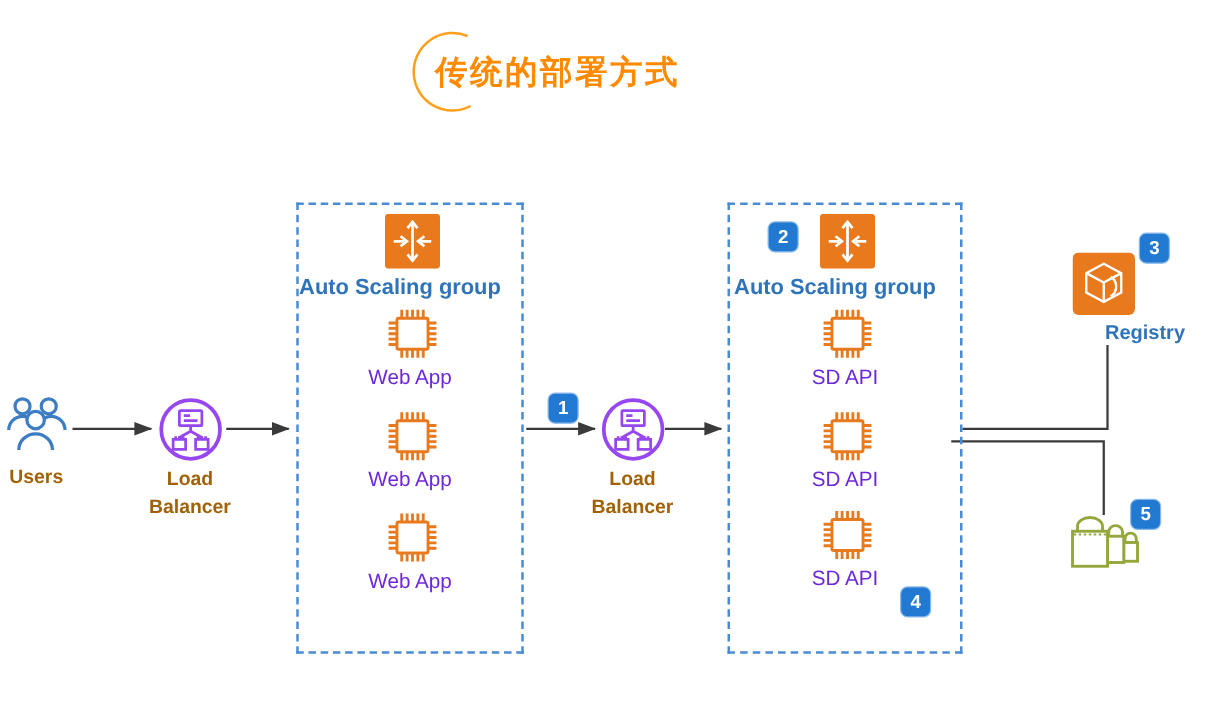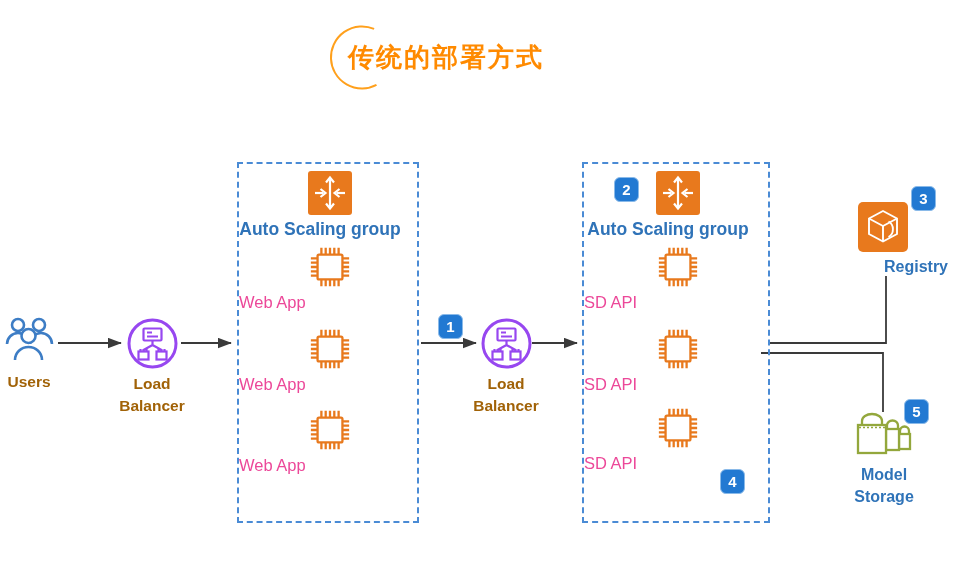--- a/index.html
+++ b/index.html
@@ -15,21 +15,21 @@
   }
   .title-circle { position:absolute; left:320px; top:20px; }
 
   .icon-abs { position:absolute; }
 
   .lbl {
     position:absolute; text-align:center; color:#a16207; font-weight:700;
     font-size:15.5px; line-height:1.4;
   }
   .chip-lbl {
-    position:absolute; color:#ec4899; font-weight:400;
+    position:absolute; text-align:center; color:#6d28d9; font-weight:400;
     font-size:16.5px; white-space:nowrap; left:0; right:0;
   }
   .grp-title {
     position:absolute; left:0; right:16px; text-align:center; color:#2F73B8;
     font-weight:700; font-size:17.5px; white-space:nowrap;
   }
   .blue-lbl {
     position:absolute; text-align:center; color:#2F73B8; font-weight:700;
     font-size:16px; line-height:1.35;
   }
@@ -228,15 +228,14 @@
     <g stroke="#93A73C" stroke-width="2.3" fill="#ffffff">
       <path d="M46 24 v-3 a4.5 4.5 0 0 1 9 0 v3"></path>
       <rect x="45" y="24" width="11" height="15"></rect>
       <path d="M33 19 v-3.5 a5.5 5 0 0 1 11 0 v3.5"></path>
       <rect x="32" y="19" width="13" height="21"></rect>
       <path d="M8 15 v-4 a10 7 0 0 1 20 0 v4"></path>
       <rect x="4" y="15" width="28" height="28"></rect>
       <path d="M5 17.5 h26" stroke-dasharray="2 2" stroke-width="1.6"></path>
     </g>
   </svg>
-  <div class="blue-lbl" style="left:839px; top:464px; width:90px;">Model Storage</div>
 
 </div>
 
 </body></html>

